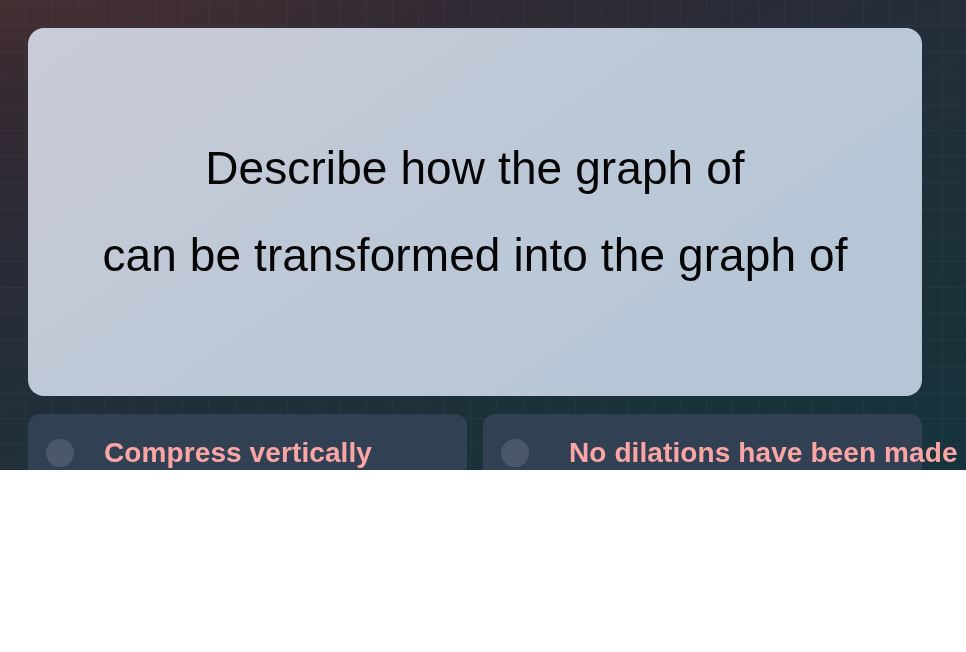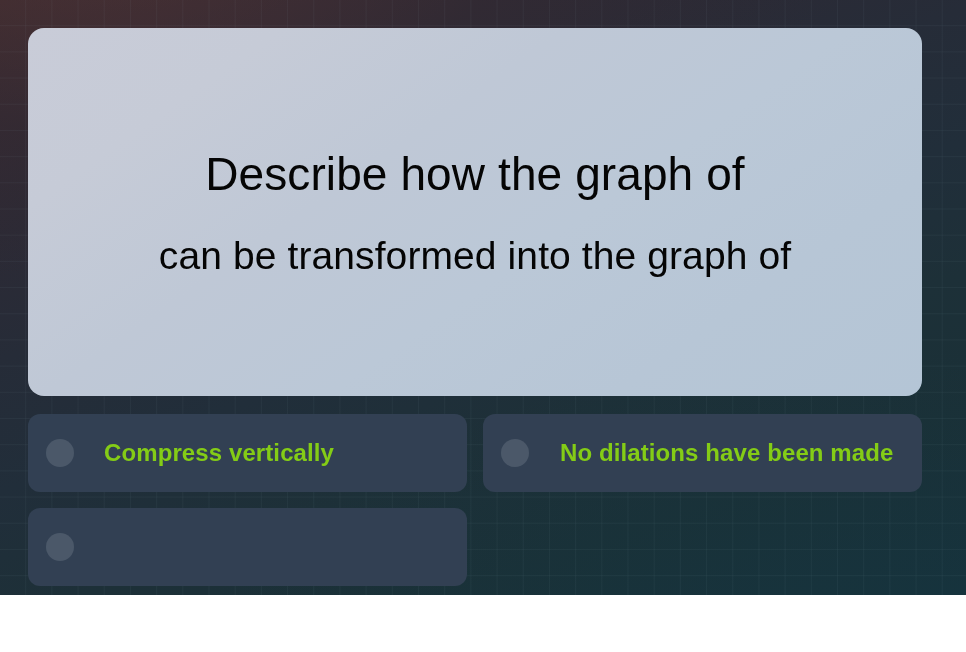--- a/index.html
+++ b/index.html
@@ -9,21 +9,21 @@
   body {
     width: 966px;
     height: 652px;
     overflow: hidden;
     font-family: "Liberation Sans", "DejaVu Sans", sans-serif;
   }
 
   #quiz-screen {
     position: relative;
     width: 966px;
-    height: 595px;
+    height: 470px;
     box-sizing: border-box;
     background:
       linear-gradient(160deg,
         #3a2b30 0%,
         #332a33 12%,
         #2c2a35 25%,
         #262c38 38%,
         #212e3a 52%,
         #1d3038 66%,
         #1a3037 80%,
@@ -84,21 +84,21 @@
   }
   .q-line {
     font-size: 46px;
     line-height: 1.58;
     font-weight: 400;
     letter-spacing: 0.1px;
     color: #050505;
     white-space: nowrap;
   }
   .q-line.wide {
-    font-size: 39px;
+    font-size: 46px;
   }
   .q-spacer { height: 14px; }
 
   
   #options-grid {
     margin-top: 18px;
     display: grid;
     grid-template-columns: 439px 439px;
     grid-template-rows: 78px 78px;
     column-gap: 16px;
@@ -116,29 +116,29 @@
   }
   .option-radio {
     flex: 0 0 auto;
     width: 28px;
     height: 28px;
     border-radius: 50%;
     background: #4b5869;
     margin-right: 30px;
   }
   .option-label {
-    font-size: 24px;
+    font-size: 28px;
     font-weight: 600;
-    color: #84cc16;
+    color: #fca5a5;
     letter-spacing: 0.1px;
     white-space: nowrap;
   }
   .option.col-right .option-label {
     
-    margin-left: 1px;
+    margin-left: 10px;
   }
 </style>
 </head>
 <body>
 
 <div id="quiz-screen">
 
   <div id="bg-tint"></div>
   <div id="grid-overlay"></div>
 

